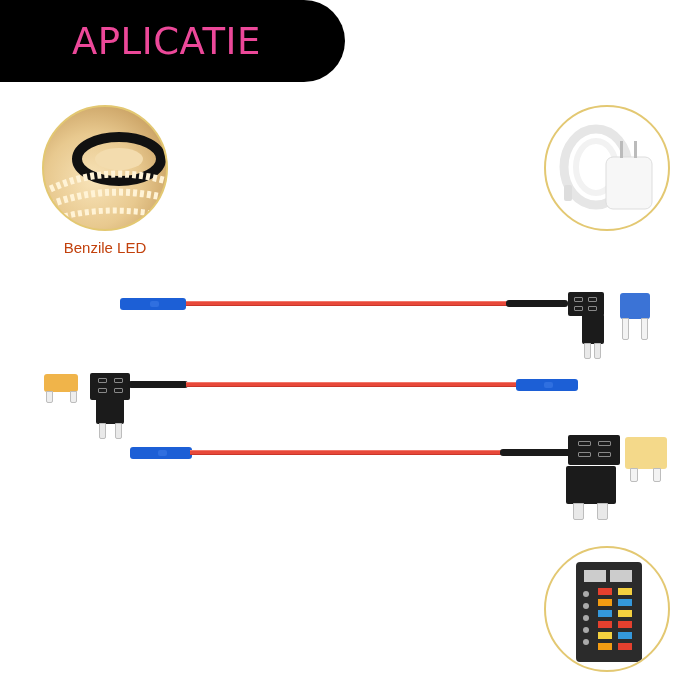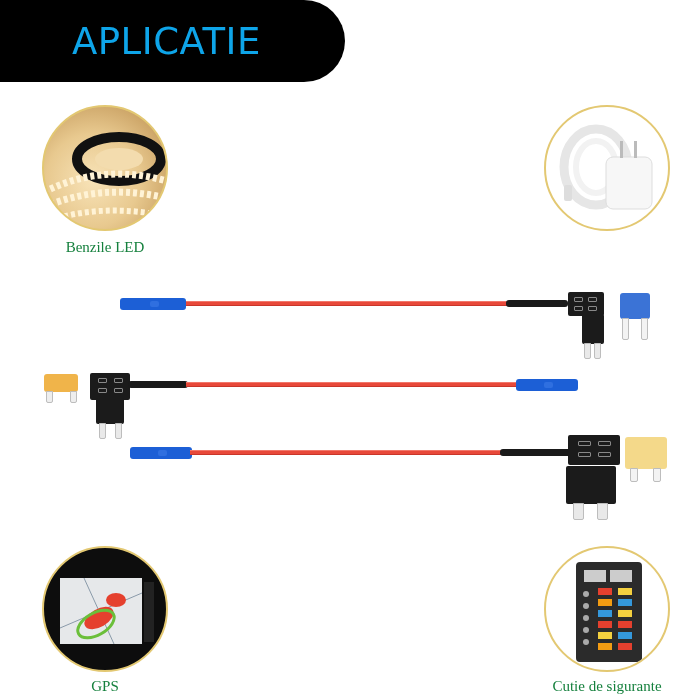--- a/index.html
+++ b/index.html
@@ -1,22 +1,22 @@
 <!DOCTYPE html>
 <html><head>
 <meta charset="utf-8">
 <style>
   *{box-sizing:border-box;margin:0;padding:0}
   html,body{width:700px;height:700px;background:#fff;overflow:hidden;font-family:"Liberation Sans","DejaVu Sans",sans-serif}
   .page{position:relative;width:700px;height:700px;background:#fff}
   .banner{position:absolute;left:0;top:0;width:345px;height:82px;background:#000;border-radius:0 41px 41px 0;display:flex;align-items:center}
-  .banner span{color:#0ea5e9;font-size:37px;font-weight:normal;letter-spacing:0.5px;margin-left:72px;font-family:"DejaVu Sans","Liberation Sans",sans-serif}
+  .banner span{color:#ec4899;font-size:37px;font-weight:normal;letter-spacing:0.5px;margin-left:72px;font-family:"DejaVu Sans","Liberation Sans",sans-serif}
   .app{position:absolute;width:130px;text-align:center}
   .circle{width:126px;height:126px;border-radius:50%;border:2px solid #e3c872;margin:0 auto;position:relative;overflow:hidden;background:#fff}
-  .label{position:absolute;left:50%;transform:translateX(-50%);white-space:nowrap;font-size:15px;color:#15803d;font-family:Liberation Serif, serif}
+  .label{position:absolute;left:50%;transform:translateX(-50%);white-space:nowrap;font-size:15px;color:#c2410c;font-family:Liberation Sans, sans-serif}
   
   .wire{position:absolute;height:5px;background:#e8493a;border-top:1px solid #f2776a;border-bottom:1px solid #c9362a}
   .blackwire{position:absolute;height:7px;background:#1a1a1a;border-radius:3px}
   .connector{position:absolute;height:12px;background:#1c5fd6;border-radius:3px}
   .connector::after{content:"";position:absolute;left:45%;top:3px;width:14%;height:6px;background:#2f6fe0;border-radius:2px}
   .tap{position:absolute;background:#1b1b1b;border-radius:2px}
   .slot{position:absolute;width:9px;height:5px;border:1px solid #888;border-radius:1px}
   .prong{position:absolute;width:7px;height:16px;background:#e9e9e9;border:1px solid #bdbdbd;border-radius:0 0 2px 2px}
   .fuse{position:absolute;border-radius:3px}
 </style>
@@ -104,34 +104,20 @@
         <div class="slot" style="left:30px;top:17px;width:13px"></div>
     </div>
     <div class="tap" style="left:566px;top:466px;width:50px;height:38px"></div>
     <div class="prong" style="left:573px;top:503px;width:11px;height:17px"></div>
     <div class="prong" style="left:597px;top:503px;width:11px;height:17px"></div>
     <div class="fuse" style="left:625px;top:437px;width:42px;height:32px;background:#f4d98a"></div>
     <div class="prong" style="left:630px;top:468px;width:8px;height:14px;background:#f3f3f3"></div>
     <div class="prong" style="left:653px;top:468px;width:8px;height:14px;background:#f3f3f3"></div>
   </div>
 
-  <div class="app" style="left:40px;top:546px;height:150px">
-    <div class="circle" style="background:#0d0d0d">
-      <svg width="126" height="126" viewBox="0 0 126 126">
-        <rect x="16" y="30" width="82" height="66" fill="#e6e8ea"></rect>
-        <line x1="16" y1="80" x2="98" y2="45" stroke="#8a9aaa" stroke-width="1"></line>
-        <line x1="40" y1="30" x2="70" y2="96" stroke="#8a9aaa" stroke-width="1"></line>
-        <ellipse cx="55" cy="70" rx="16" ry="9" fill="#e5402e" transform="rotate(-30 55 70)"></ellipse>
-        <ellipse cx="72" cy="52" rx="10" ry="7" fill="#e5402e"></ellipse>
-        <ellipse cx="52" cy="76" rx="20" ry="11" fill="none" stroke="#6bbf3a" stroke-width="3" transform="rotate(-30 52 76)"></ellipse>
-        <rect x="100" y="34" width="10" height="60" fill="#222"></rect>
-      </svg>
-    </div>
-    <div class="label" style="top:132px">GPS</div>
-  </div>
 
 
 
   <div class="app" style="left:542px;top:546px;height:150px">
     <div class="circle">
       <svg width="126" height="126" viewBox="0 0 126 126">
         <rect x="30" y="14" width="66" height="100" rx="4" fill="#2b2b2b"></rect>
         <rect x="38" y="22" width="22" height="12" fill="#ccc"></rect>
           <rect x="64" y="22" width="22" height="12" fill="#ccc"></rect>
         <rect x="52" y="40" width="14" height="7" fill="#e5402e"></rect>
@@ -146,16 +132,15 @@
           <rect x="72" y="84" width="14" height="7" fill="#3498db"></rect>
         <rect x="52" y="95" width="14" height="7" fill="#f39c12"></rect>
           <rect x="72" y="95" width="14" height="7" fill="#e5402e"></rect>
         <circle cx="40" cy="46" r="3" fill="#aaa"></circle>
           <circle cx="40" cy="58" r="3" fill="#aaa"></circle>
         <circle cx="40" cy="70" r="3" fill="#aaa"></circle>
           <circle cx="40" cy="82" r="3" fill="#aaa"></circle>
         <circle cx="40" cy="94" r="3" fill="#aaa"></circle>
       </svg>
     </div>
-    <div class="label" style="top:132px">Cutie de sigurante</div>
   </div>
 
 </div>
 
 </body></html>

